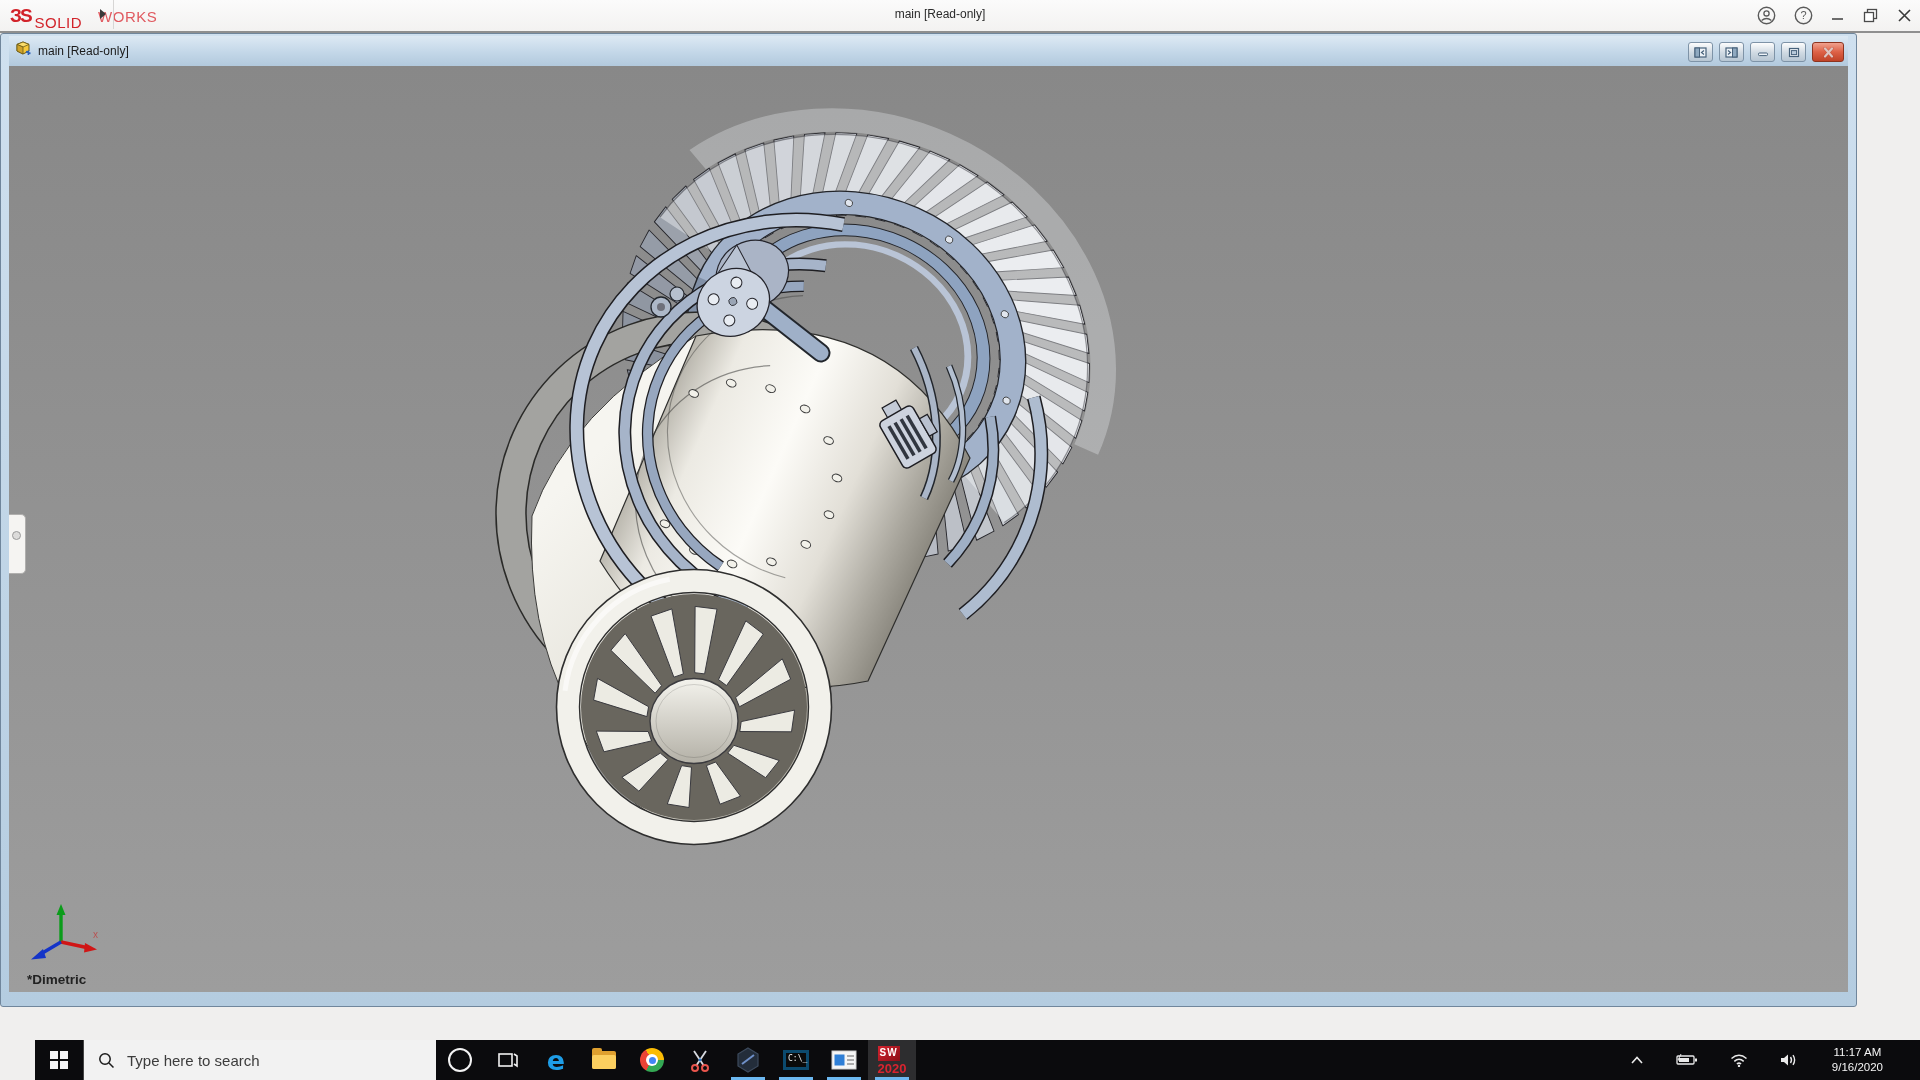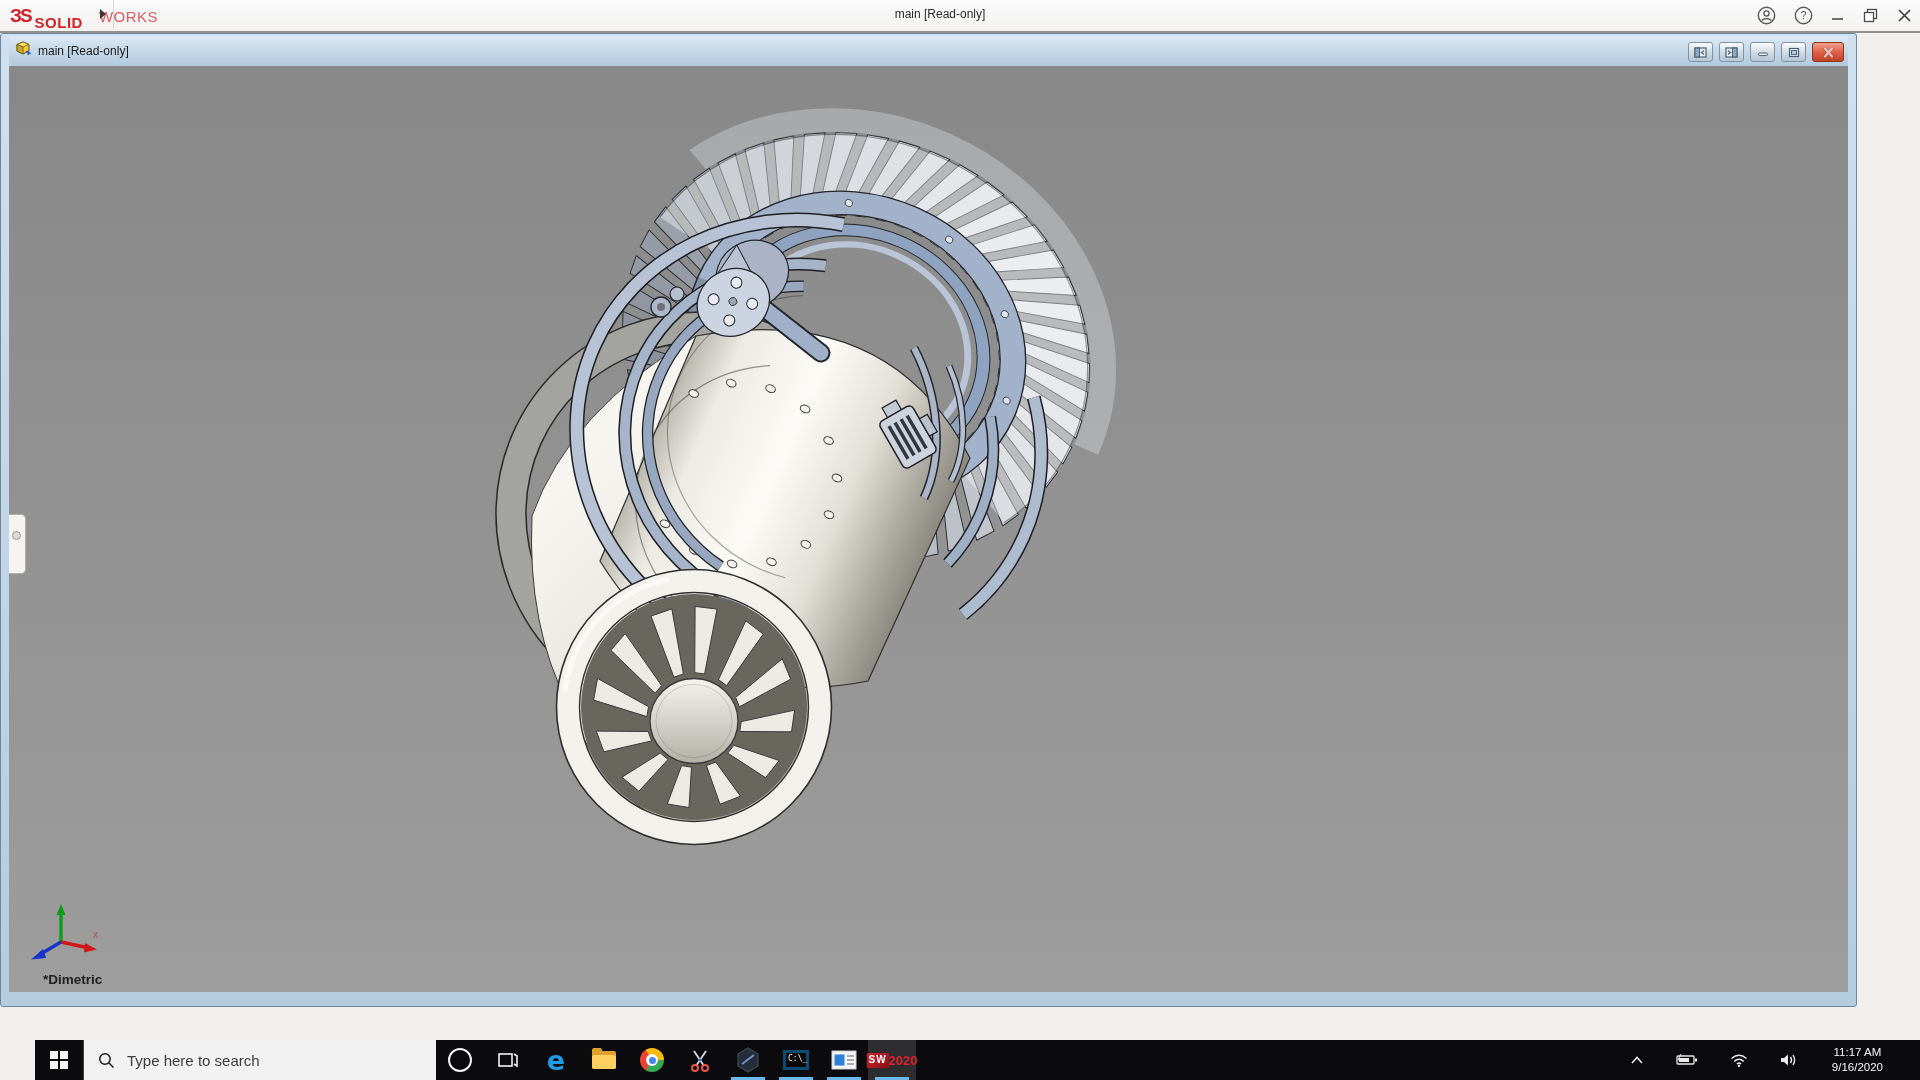--- a/index.html
+++ b/index.html
@@ -3,21 +3,21 @@
 <meta charset="utf-8">
 <style>
   html,body{margin:0;padding:0;width:1920px;height:1080px;overflow:hidden;
     font-family:"Liberation Sans",sans-serif;background:#f0efee;}
   
   #main-titlebar{position:absolute;left:0;top:0;width:1920px;height:31px;
     background:linear-gradient(#fbfbfb,#f3f2f1);border-bottom:2px solid #8f8f8f;}
   #sw-logo{position:absolute;left:10px;top:4px;height:24px;display:flex;align-items:center;
     color:#d2232a;font-size:15px;white-space:nowrap;}
   #sw-logo .mark{font-weight:bold;font-size:19px;margin-right:4px;letter-spacing:-2px;}
-  #sw-logo .bold{font-weight:bold;letter-spacing:.5px;margin-top:13px;}
+  #sw-logo .bold{font-weight:normal;letter-spacing:.5px;margin-top:13px;}
   #sw-logo .light{font-weight:normal;letter-spacing:.5px;color:#e05a60;padding-left:16px;}
   #menu-arrow{position:absolute;left:100px;top:9px;width:0;height:0;cursor:pointer;
     border-left:6px solid #3a3a3a;border-top:5px solid transparent;border-bottom:5px solid transparent;}
   #logo-sep{position:absolute;left:113px;top:0;width:1px;height:29px;background:#d7d6d5;}
   #main-title{position:absolute;left:840px;top:7px;width:200px;text-align:center;
     font-size:12px;color:#2b2b2b;}
   #main-controls{position:absolute;right:8px;top:0;height:31px;display:flex;align-items:center;gap:18px;}
   #main-controls svg{display:block;}
   
   #doc-window{position:absolute;left:0;top:33px;width:1857px;height:974px;
@@ -33,21 +33,21 @@
   .doc-btn.close{width:30px;background:linear-gradient(#f0a18e,#dd6146 50%,#c04328);border-color:#8d3420;}
   
   #viewport{position:relative;width:1839px;height:926px;
     background:linear-gradient(#888888,#9d9d9d);overflow:hidden;}
   #model-svg{position:absolute;left:0;top:0;}
   #fm-tab{position:absolute;left:0;top:448px;width:16px;height:58px;background:#f5f4f2;
     border:1px solid #b0afae;border-left:none;border-radius:0 5px 5px 0;cursor:pointer;}
   #fm-tab .dot{position:absolute;left:3px;top:16px;width:9px;height:9px;border-radius:50%;
     border:1.5px solid #9a9a9a;background:#dcdbda;box-sizing:border-box;}
   #triad{position:absolute;left:12px;top:836px;}
-  #view-label{position:absolute;left:34px;top:906px;font-size:13.5px;font-weight:bold;color:#222;}
+  #view-label{position:absolute;left:18px;top:906px;font-size:13.5px;font-weight:bold;color:#222;}
   
   #taskbar{position:absolute;left:0;top:1040px;width:1920px;height:40px;background:#0b0b0d;
     display:flex;align-items:stretch;margin-left:35px;}
   .tb-icon{width:48px;display:flex;align-items:center;justify-content:center;position:relative;cursor:pointer;}
   .tb-icon .underline{position:absolute;left:7px;right:7px;bottom:0;height:3px;background:#6cb8f0;}
   .tb-icon.active{background:rgba(255,255,255,.14);}
   #start-btn{width:48px;display:flex;align-items:center;justify-content:center;cursor:pointer;}
   #win-flag{display:grid;grid-template-columns:8px 8px;grid-template-rows:8px 8px;gap:2px;}
   #win-flag span{background:#f5f5f5;}
   #search-box{width:352px;background:#f2f2f2;display:flex;align-items:center;cursor:text;border-left:1px solid #444;}
@@ -55,21 +55,21 @@
   #search-input{border:none;background:transparent;outline:none;font-size:15px;color:#222;
     font-family:"Liberation Sans",sans-serif;width:260px;}
   #search-input::placeholder{color:#3c3c3c;opacity:1;}
   #edge-e{font-size:27px;font-weight:bold;color:#1e9de6;font-family:"DejaVu Sans",sans-serif;line-height:1;}
   #chrome-ico{width:24px;height:24px;border-radius:50%;
     background:conic-gradient(from 210deg,#ea4335 0 33%,#fbbc05 0 66%,#34a853 0 100%);position:relative;}
   #chrome-ico:before{content:"";position:absolute;left:6px;top:6px;width:12px;height:12px;border-radius:50%;background:#fff;}
   #chrome-ico:after{content:"";position:absolute;left:8.5px;top:8.5px;width:7px;height:7px;border-radius:50%;background:#4285f4;}
   #cmd-ico{width:26px;height:20px;background:#0a0a0a;border:3px solid #0c4a6e;
     font-family:"DejaVu Sans Mono",monospace;font-size:8px;color:#eee;line-height:9px;padding:1px 2px;box-sizing:border-box;}
-  #sw-ico{display:flex;flex-direction:row;align-items:flex-start;line-height:1;}
+  #sw-ico{display:flex;flex-direction:column;align-items:flex-start;line-height:1;}
   #sw-ico .cube{width:22px;height:15px;background:linear-gradient(135deg,#d2222e,#8c0f17);
     color:#fff;font-weight:bold;font-size:10px;display:flex;align-items:center;justify-content:center;letter-spacing:1px;}
   #sw-ico .year{color:#d8242f;font-size:13px;font-weight:bold;margin-top:1px;}
   #cortana-ico{width:20px;height:20px;border:2px solid #f2f2f2;border-radius:50%;}
   #tray{position:absolute;right:0;top:0;height:40px;display:flex;align-items:center;gap:20px;}
   .tray-ico{padding:0 6px;display:flex;align-items:center;cursor:pointer;}
   #clock{color:#f5f5f5;font-size:11.5px;line-height:15px;text-align:center;padding:0 8px;cursor:default;}
   #action-center{position:relative;padding:0 14px 0 8px;cursor:pointer;}
   #ac-badge{position:absolute;right:6px;bottom:-4px;width:15px;height:15px;border-radius:50%;
     background:#1b1b1b;border:1.5px solid #e8e8e8;color:#fff;font-size:9px;display:flex;

